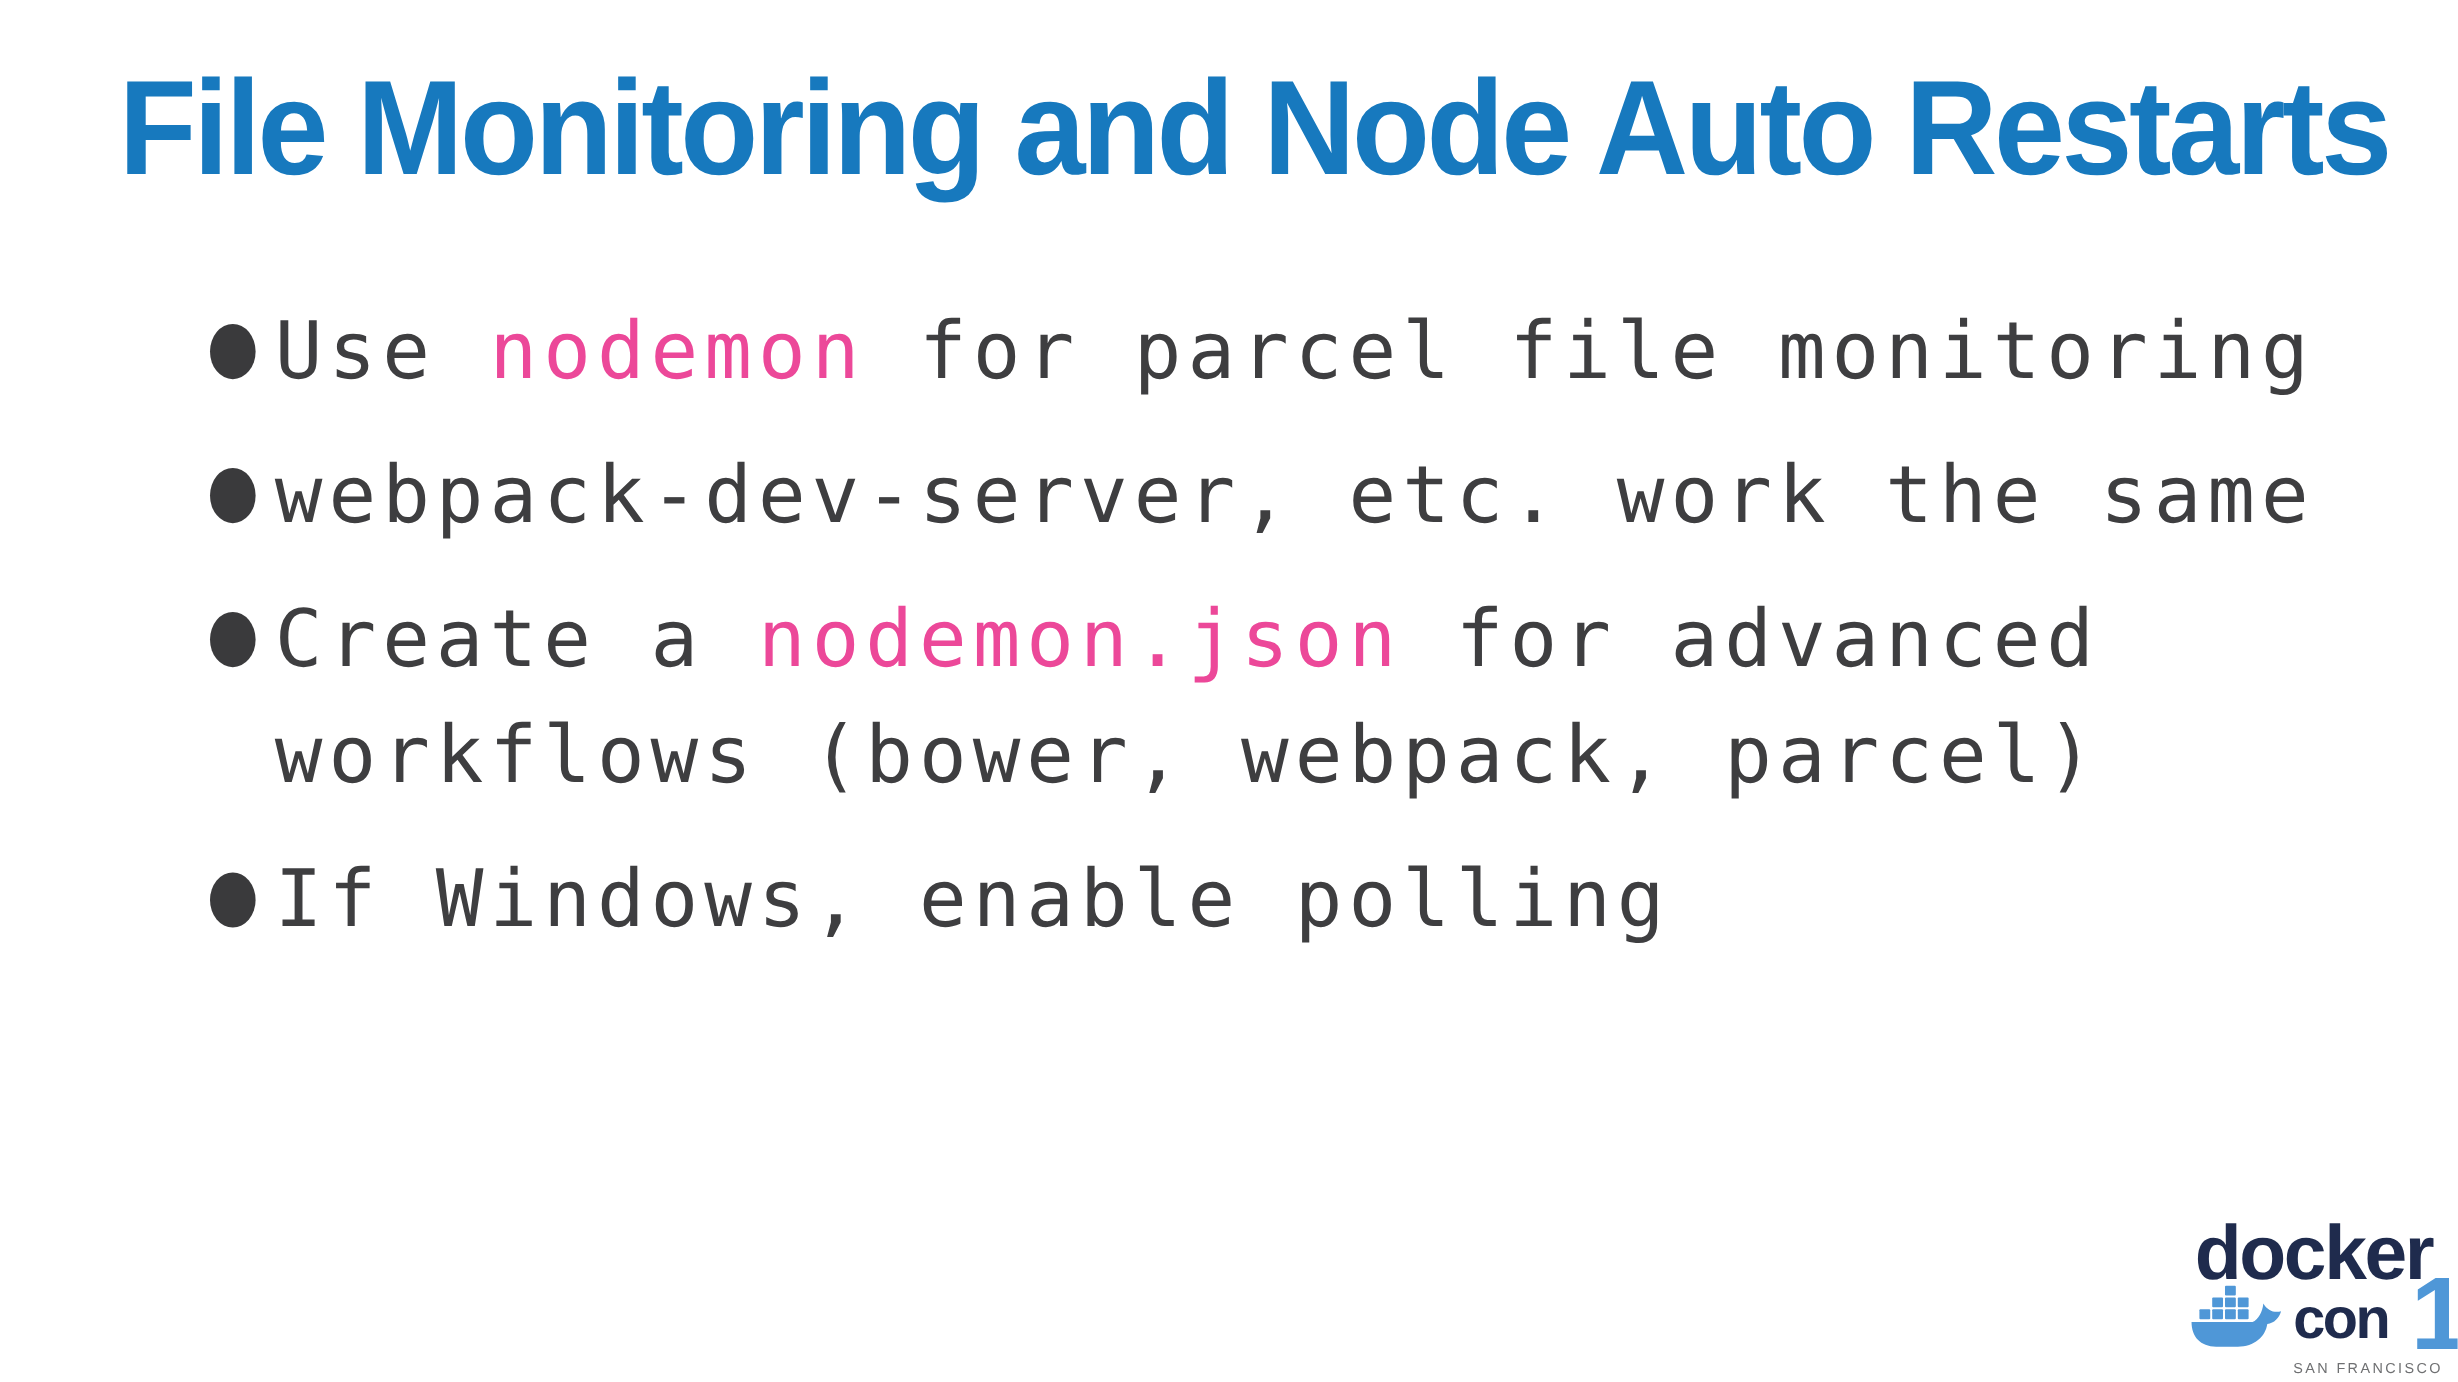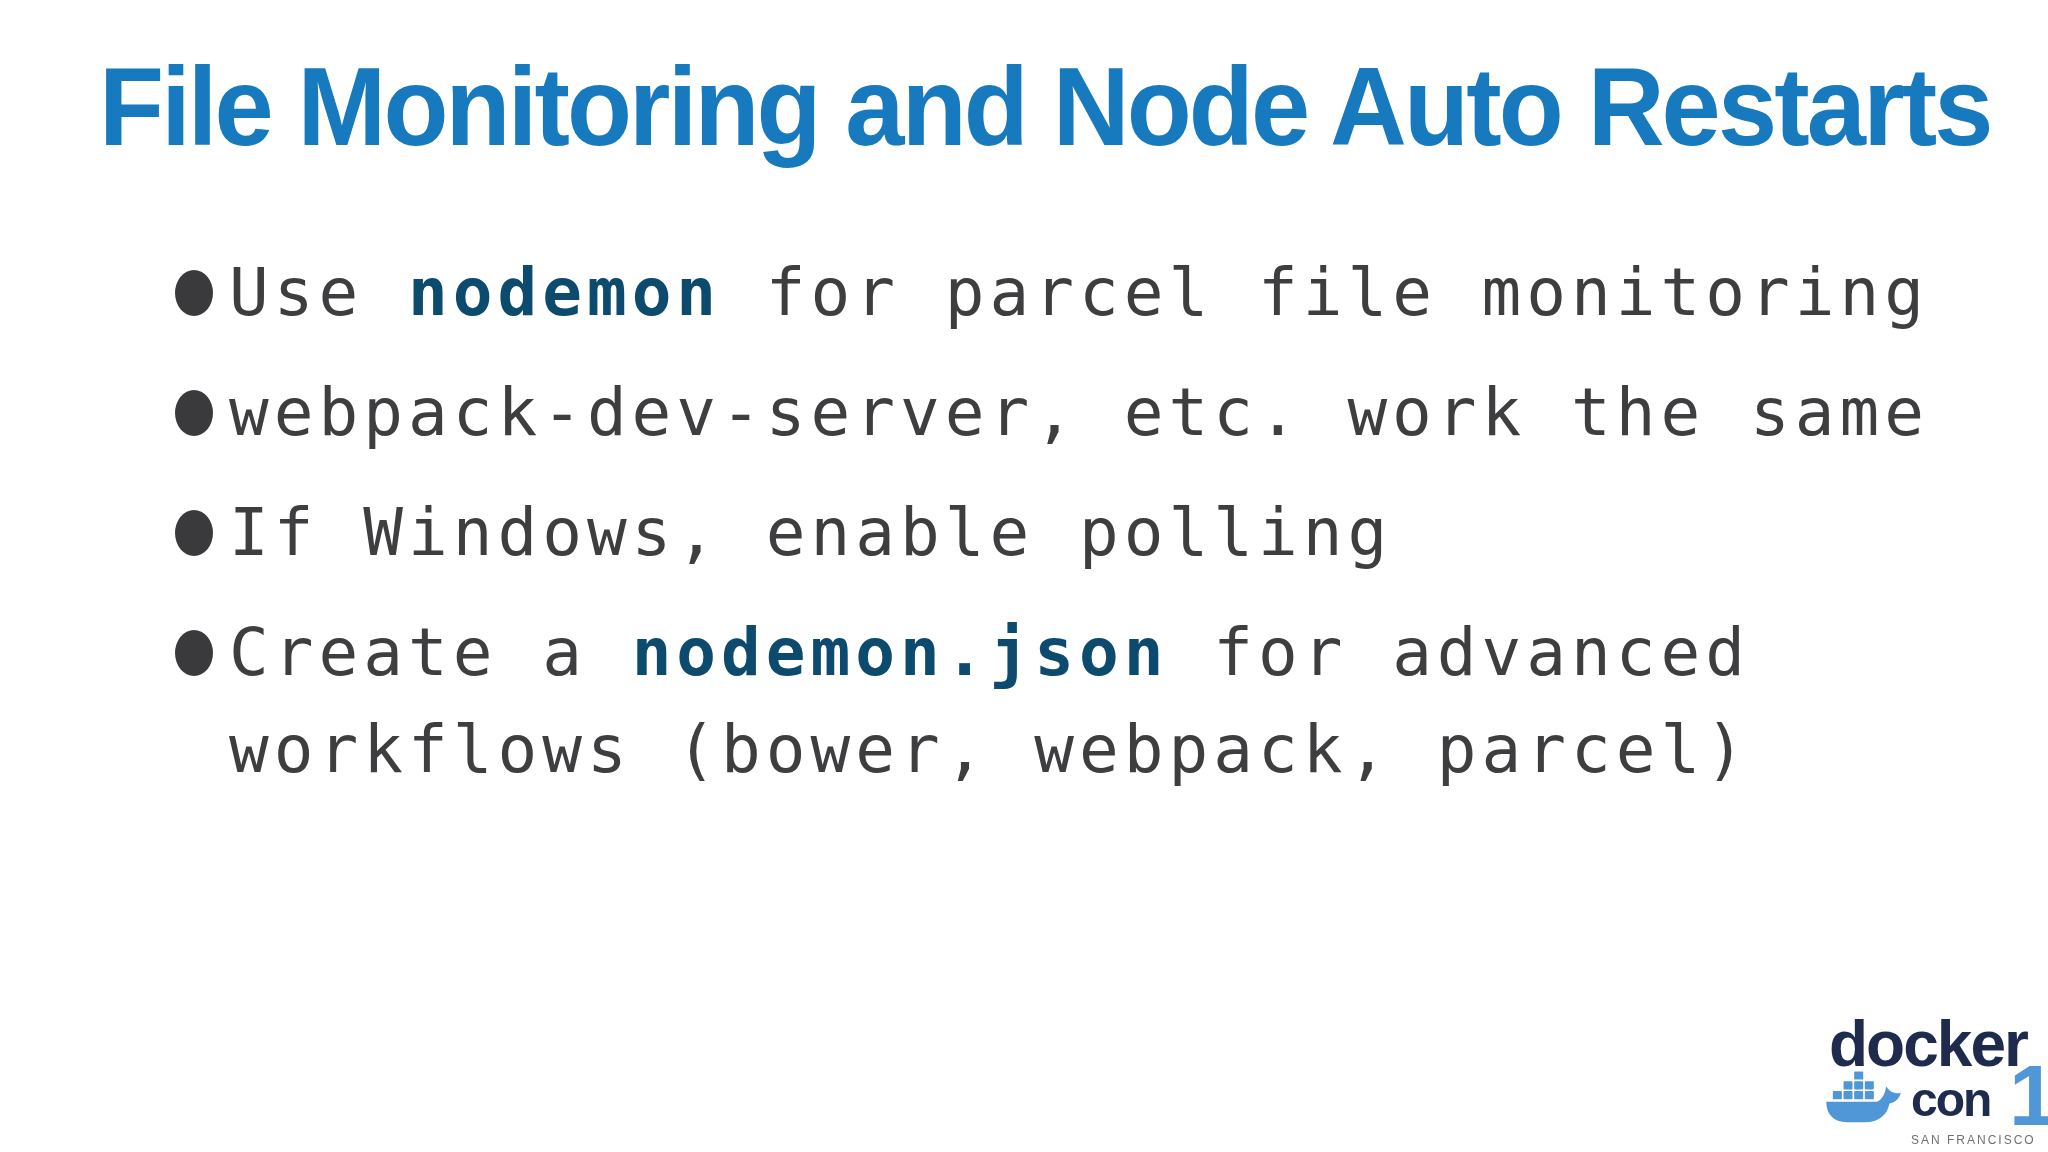--- a/index.html
+++ b/index.html
@@ -58,22 +58,22 @@
     content: "";
     position: absolute;
     left: 2px;
     top: 26px;
     width: 38px;
     height: 46px;
     border-radius: 50%;
     background: #3A3A3C;
   }
   .bullet-item .code {
-    font-weight: bold;
-    color: #0c4a6e;
+    font-weight: normal;
+    color: #ec4899;
   }
   .bullet-item .plain {
     color: #3E3E40;
   }
 
   
   .logo {
     position: absolute;
     left: 1786px;
     top: 1014px;
@@ -131,22 +131,22 @@
 </head>
 <body>
 
 <div class="slide">
 
   <h1 class="title">File Monitoring and Node Auto Restarts</h1>
 
   <ul class="bullets">
       <li class="bullet-item"><span class="plain">Use </span><span class="code">nodemon</span><span class="plain"> for parcel file monitoring</span></li>
       <li class="bullet-item"><span class="plain">webpack-dev-server, etc. work the same</span></li>
+      <li class="bullet-item"><span class="plain">Create a </span><span class="code">nodemon.json</span><span class="plain"> for advanced workflows (bower, webpack, parcel)</span></li>
       <li class="bullet-item"><span class="plain">If Windows, enable polling</span></li>
-      <li class="bullet-item"><span class="plain">Create a </span><span class="code">nodemon.json</span><span class="plain"> for advanced workflows (bower, webpack, parcel)</span></li>
     </ul>
 
   <div class="logo">
     <svg class="whale" viewBox="0 0 100 72" xmlns="http://www.w3.org/2000/svg">
       <g fill="#4F97D7">
 
         <rect x="38" y="6" width="11" height="10" rx="1"></rect>
         <rect x="25" y="18" width="11" height="10" rx="1"></rect>
         <rect x="38" y="18" width="11" height="10" rx="1"></rect>
         <rect x="51" y="18" width="11" height="10" rx="1"></rect>

